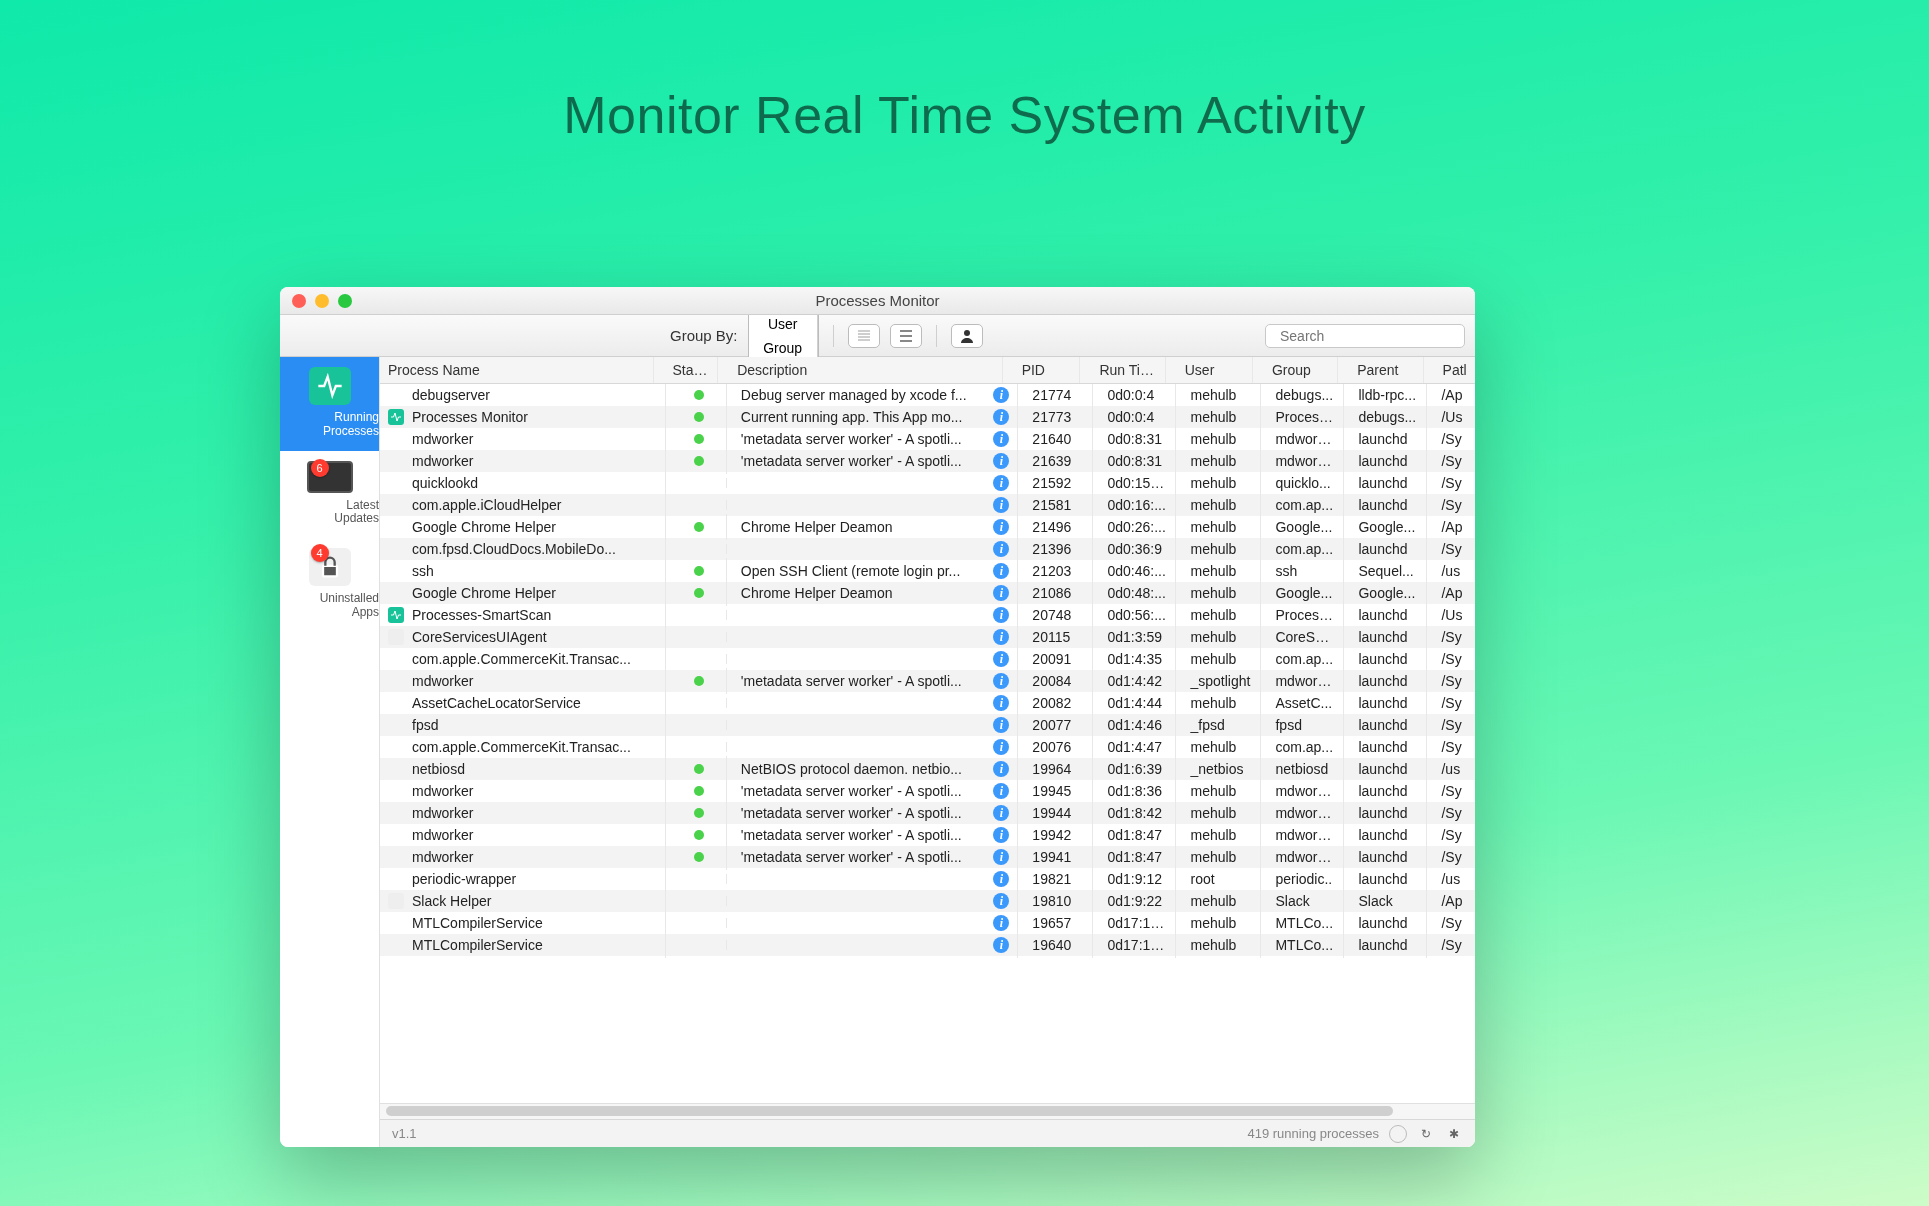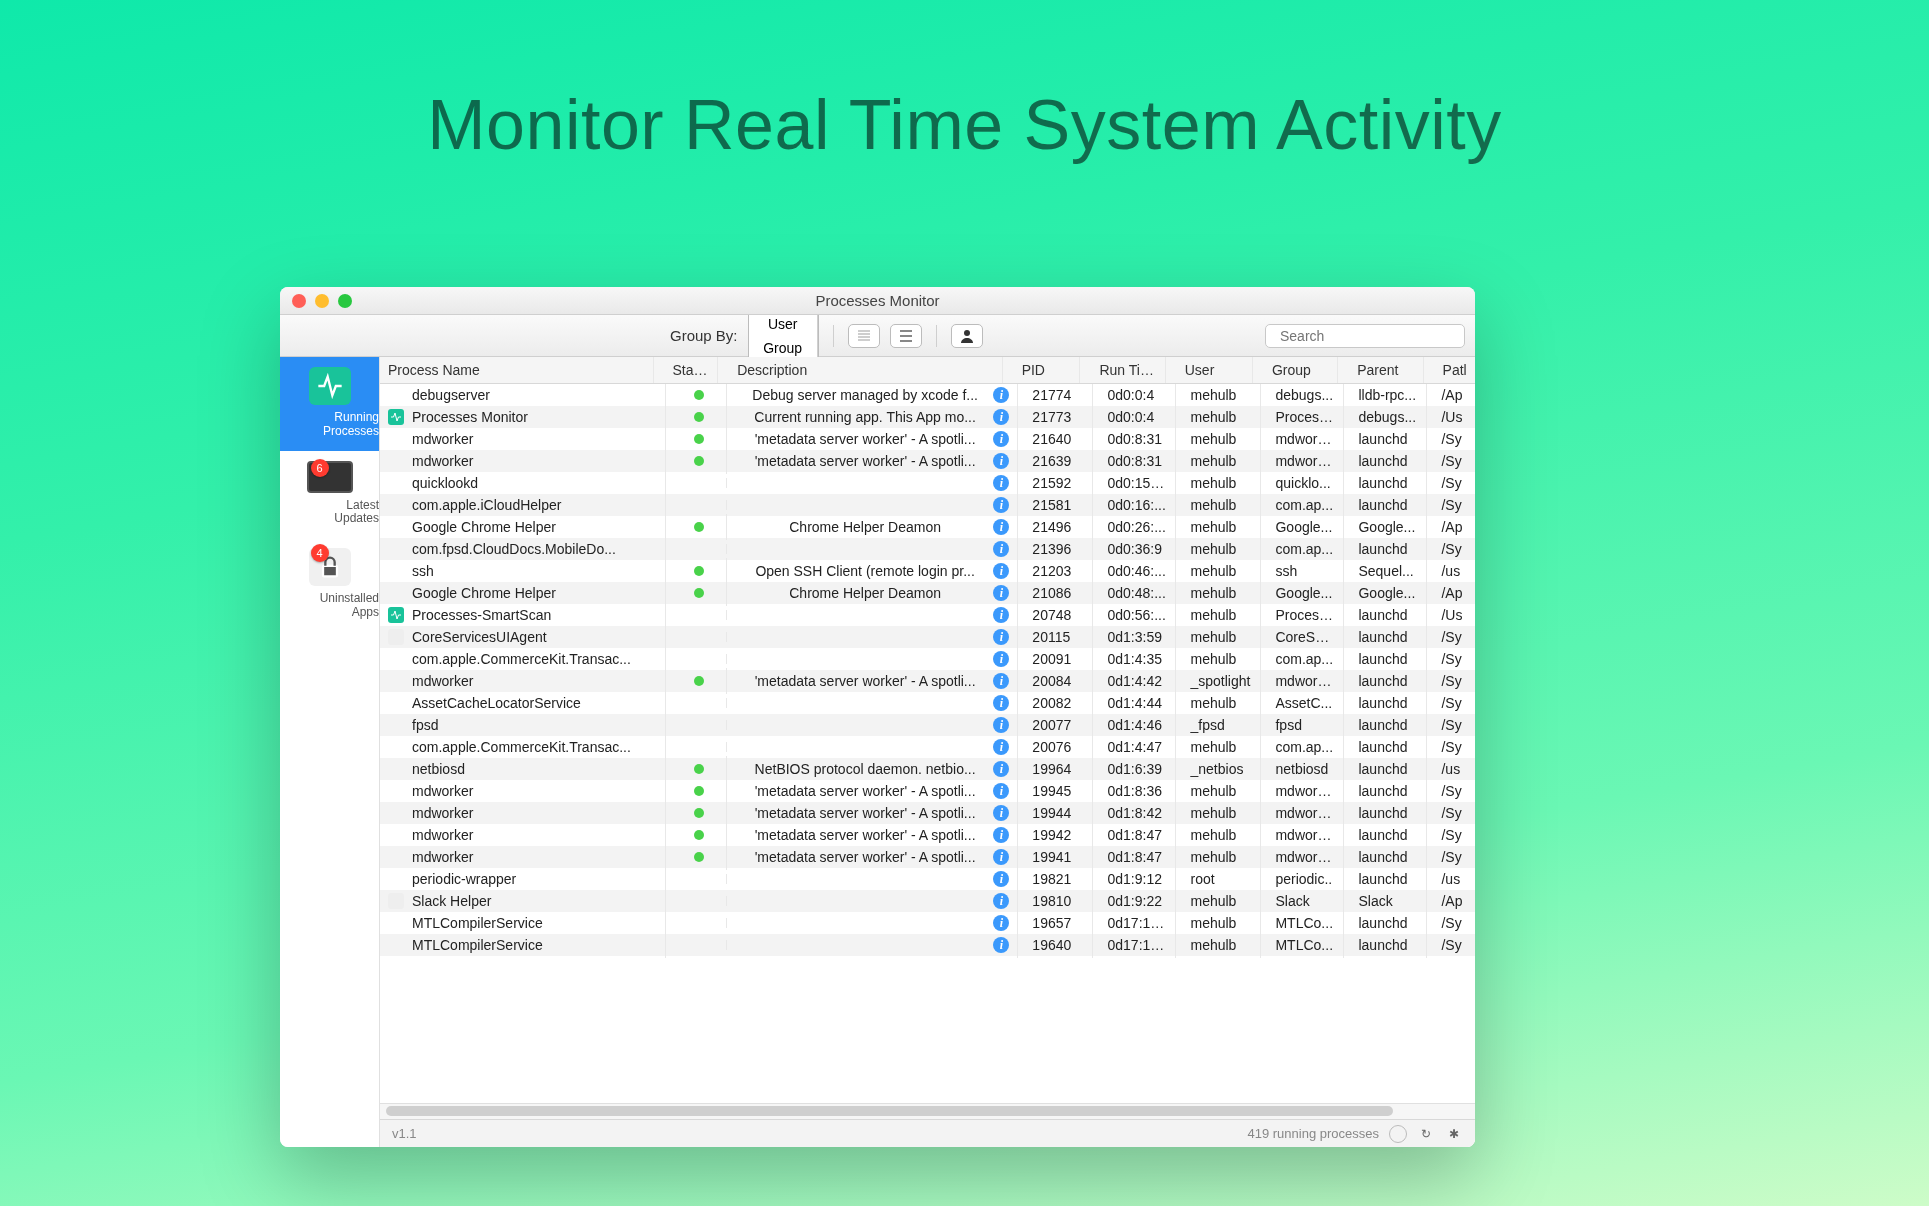--- a/index.html
+++ b/index.html
@@ -1,17 +1,17 @@
 <!DOCTYPE html>
 <html><head>
 <meta charset="utf-8">
 <style>
 * { margin:0; padding:0; box-sizing:border-box; font-family:-apple-system,"Helvetica Neue",Arial,sans-serif; }
 body { width:1929px; height:1206px; background:linear-gradient(170deg,#0fe9aa 0%,#33f0aa 35%,#6af7b4 70%,#cdfcc8 100%); overflow:hidden; }
-.hero { text-align:center; padding-top:85px; font-size:70px; font-weight:300; color:rgba(0,0,0,.55); letter-spacing:.5px; }
+.hero { text-align:center; padding-top:85px; font-size:52px; font-weight:300; color:rgba(0,0,0,.55); letter-spacing:.5px; }
 .window { position:absolute; left:280px; top:287px; width:1195px; height:860px; background:#f3f3f3; border-radius:8px; box-shadow:0 30px 80px rgba(0,0,0,.25); overflow:hidden; display:flex; flex-direction:column; }
 .titlebar { height:28px; background:linear-gradient(#f7f7f7,#e9e9e9); border-bottom:1px solid #cfcfcf; display:flex; align-items:center; position:relative; }
 .traffic { display:flex; gap:9px; padding-left:12px; }
 .traffic span { width:14px; height:14px; border-radius:50%; }
 .t-close{background:#ff5f57;} .t-min{background:#ffbd2e;} .t-max{background:#28c840;}
 .titletext { position:absolute; left:0; right:0; text-align:center; font-size:15px; color:#444; }
 .toolbar { height:42px; background:linear-gradient(#fafafa,#ececec); border-bottom:1px solid #cfcfcf; display:flex; align-items:center; padding:0 10px 0 390px; gap:10px; }
 .groupby-label { font-size:15px; color:#333; }
 .seg { display:flex; border:1px solid #bcbcbc; border-radius:5px; overflow:hidden;flex-direction:column; }
 .seg button { border:none; background:#fff; font-size:14px; padding:4px 14px; cursor:pointer; border-right:1px solid #d0d0d0; }
@@ -41,21 +41,21 @@
 .c-name{width:290px;} .c-status{width:56px;text-align:center;} .c-desc{width:290px;} .c-pid{width:70px;} .c-run{width:78px;} .c-user{width:80px;} .c-group{width:78px;} .c-parent{width:78px;} .c-path{width:42px;}
 .tbody { height:calc(100% - 28px); overflow-y:hidden; }
 .row { display:flex; height:22px; align-items:center;gap:6px; }
 .row:nth-child(odd){background:#fff;}
 .row:nth-child(even){background:#f3f3f3;}
 .td { font-size:14px; color:#222; }
 .dot{width:10px;height:10px;border-radius:50%;background:#49d24a;display:inline-block;}
 .info{width:16px;height:16px;border-radius:50%;background:#3b99fc;color:#fff;font-size:12px;font-weight:700;display:inline-flex;align-items:center;justify-content:center;margin-left:4px;font-style:italic;font-family:serif;}
 .td.c-name{display:flex;align-items:center;gap:8px;}
 .name-icon{width:16px;height:16px;flex-shrink:0;}
-.td.c-desc{display:flex;align-items:center;text-align:center;}
+.td.c-desc{display:flex;align-items:center;}
 .desc-text{flex:1;overflow:hidden;text-overflow:ellipsis;white-space:nowrap;}
 .hscroll { height:16px; background:#f6f6f6; border-top:1px solid #e0e0e0; position:relative;}
 .hscroll .thumb{position:absolute;left:6px;top:2px;height:10px;width:92%;background:#cfcfcf;border-radius:5px;}
 .status { height:28px; background:#f3f3f3; border-top:1px solid #d8d8d8; display:flex; align-items:center; padding:0 12px; font-size:13px; color:#888;}
 .status .right{margin-left:auto;display:flex;align-items:center;gap:10px;}
 .sbtn{width:18px;height:18px;border:1px solid #bbb;border-radius:50%;display:flex;align-items:center;justify-content:center;cursor:pointer;color:#666;font-size:12px;}
 .sbtn.plain{border:none;border-radius:0;}
 .side-label{line-height:1.15;}
 </style>
 </head>

